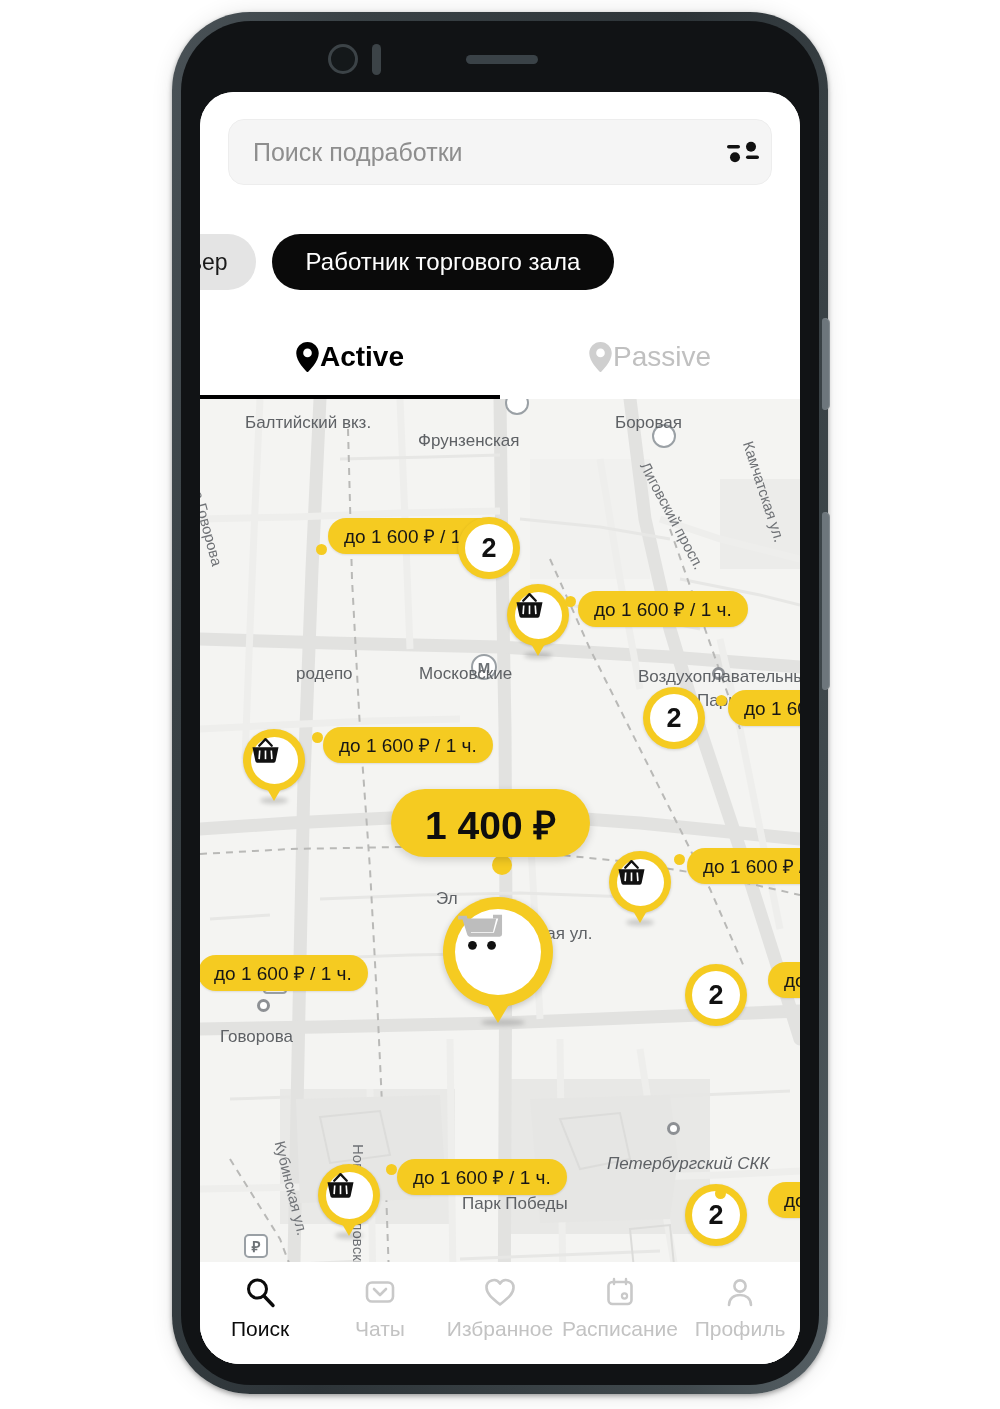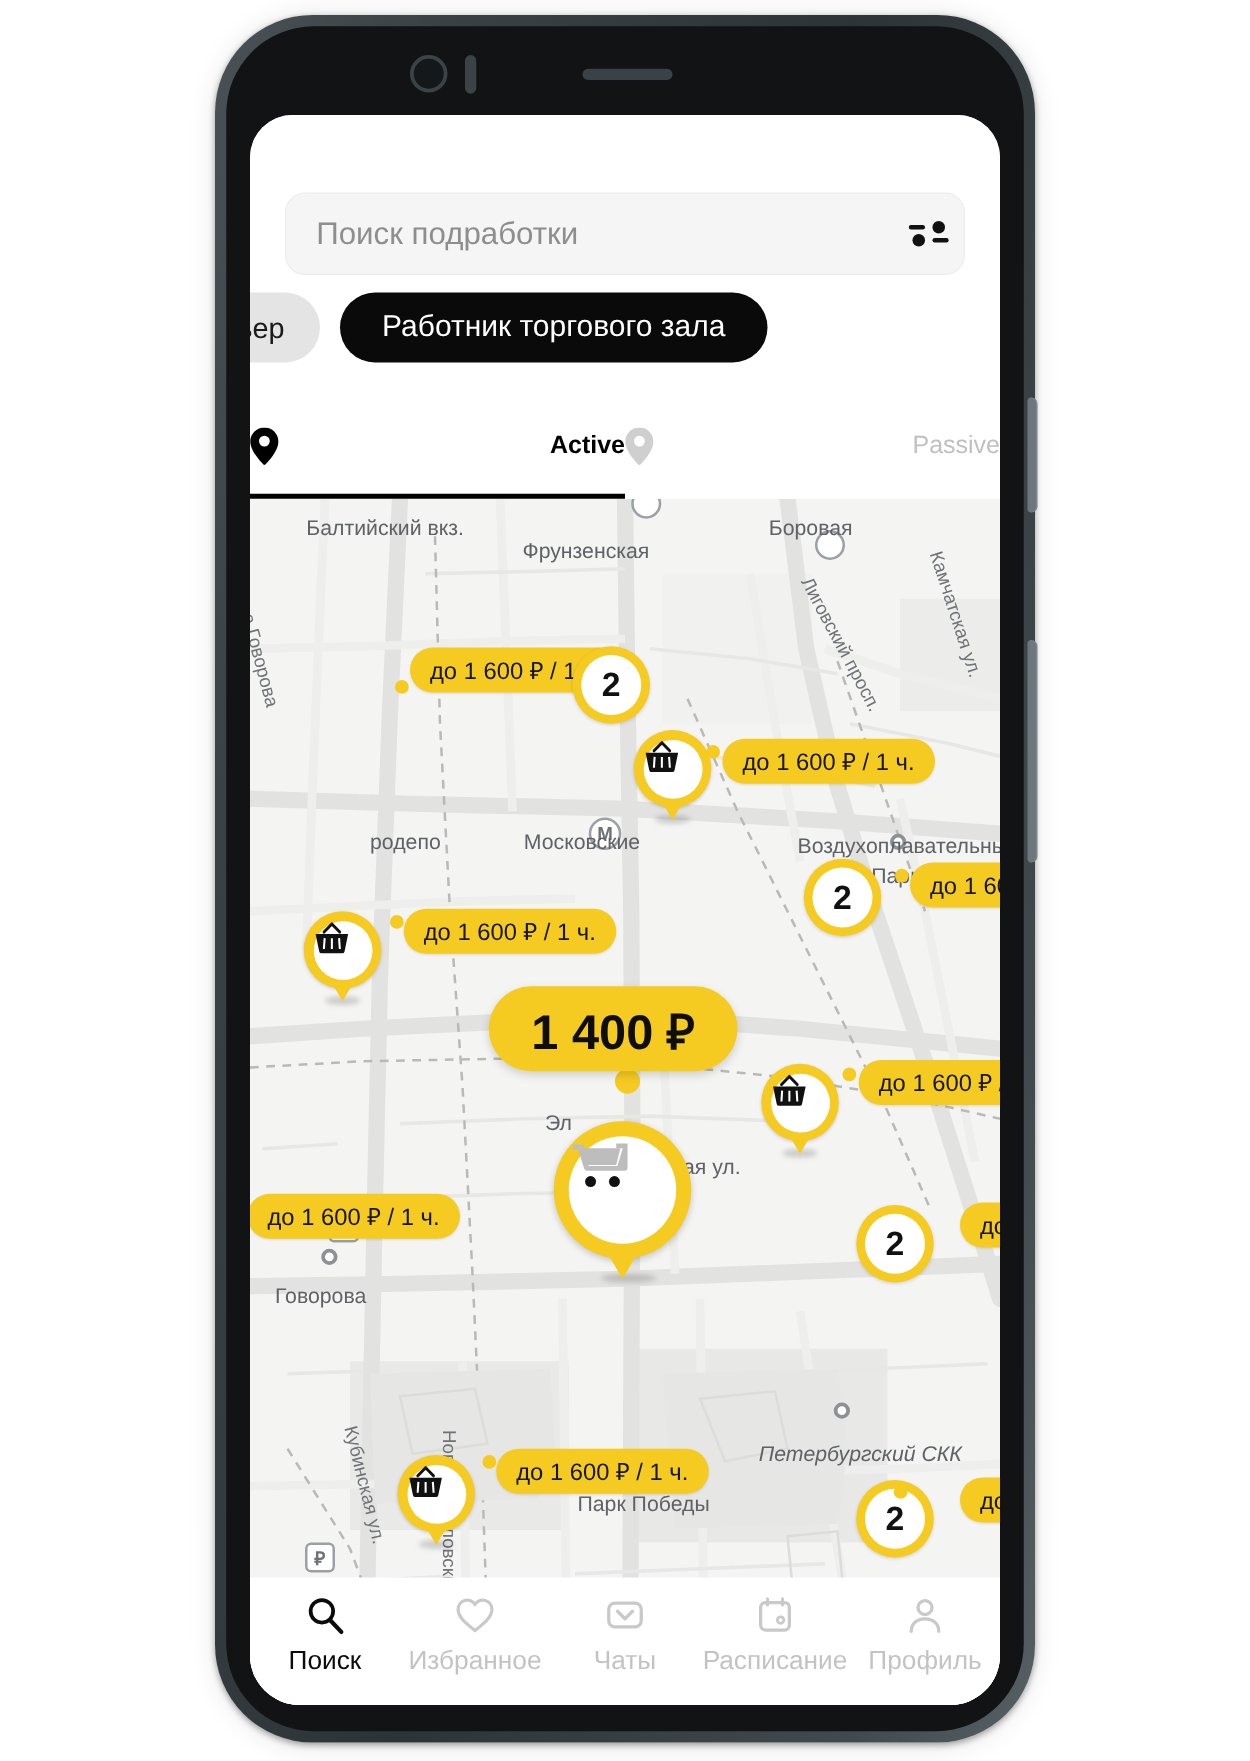--- a/index.html
+++ b/index.html
@@ -53,21 +53,21 @@
     position: absolute; left: 200px; top: 92px; width: 600px; height: 1272px;
     background: #ffffff; border-radius: 34px 34px 40px 40px; overflow: hidden;
   }
 
   
   .header { position: absolute; left:0; top:0; width: 600px; height: 307px; background:#fff; z-index: 6; }
 
   .search-bar {
     position: absolute; left: 28px; top: 27px; width: 544px; height: 66px;
     background: #f5f5f5; border: 1px solid #ededed; border-radius: 16px;
-    display: flex; align-items: center; padding: 0 12px 0 24px; margin-top: 35px;
+    display: flex; align-items: center; padding: 0 12px 0 24px;
   }
   .search-input {
     flex: 1; border: none; background: transparent; outline: none;
     font-family: "Liberation Sans", sans-serif; font-size: 25px; color: #111;
   }
   .search-input::placeholder { color: #8e8e8e; }
   .filter-icon { width: 32px; height: 28px; flex: 0 0 auto; }
 
   .chips {
     position: absolute; left: 0; top: 141px; width: 600px; height: 58px;
@@ -78,22 +78,22 @@
     padding: 0 28px; font-size: 23px; color: #1a1a1a; background: #e4e4e4; white-space: nowrap;
   }
   .chip.first { margin-left: -62px; }
   .chip.active { background: #0a0a0a; color: #fff; font-size: 24px; padding: 0 34px; }
 
   .tabs {
     position: absolute; left: 0; top: 222px; width: 600px; height: 85px;
     display: flex; border-bottom: 0;
   }
   .tab {
-    width: 300px; display: flex; align-items: center; justify-content: space-between; gap: 1px;
-    position: relative; font-size: 20px;
+    width: 300px; display: flex; align-items: center; justify-content: center; gap: 1px;
+    position: relative; font-size: 28px;
   }
   .tab .pin-ico { width: 23px; height: 30px; flex: 0 0 auto; }
   .tab.sel { color: #000; font-weight: bold; }
   .tab.unsel { color: #c0c0c0; }
   .tab.sel::after {
     content:""; position: absolute; left: 0; bottom: 0; width: 300px; height: 4px; background: #000;
   }
 
   
   .map {
@@ -463,30 +463,30 @@
     <div class="bottom-nav">
         <div class="nav-item sel">
           <span class="ico"><svg viewBox="0 0 32 32" width="32" height="32">
               <circle cx="13.5" cy="13" r="9" stroke="#0b0b0b" stroke-width="3" fill="none"></circle>
               <line x1="20" y1="20" x2="29" y2="29.5" stroke="#0b0b0b" stroke-width="3.4" stroke-linecap="round"></line>
             </svg></span>
           <span class="lbl">Поиск</span>
         </div>
         <div class="nav-item unsel">
           <span class="ico"><svg viewBox="0 0 32 32" width="32" height="32">
-              <path d="M16 28.5 C8 22 2.5 17.6 2.5 11.6 A7.3 7.3 0 0 1 16 7.6 A7.3 7.3 0 0 1 29.5 11.6 C29.5 17.6 24 22 16 28.5 z" stroke="#c9c9c9" stroke-width="2.6" fill="none" stroke-linejoin="round"></path>
-            </svg></span>
-          <span class="lbl">Избранное</span>
-        </div>
-        <div class="nav-item unsel">
-          <span class="ico"><svg viewBox="0 0 32 32" width="32" height="32">
               <rect x="3" y="6.5" width="26" height="19" rx="5" stroke="#c9c9c9" stroke-width="2.6" fill="none"></rect>
               <path d="M10 13 L16 19 L22 13" stroke="#c9c9c9" stroke-width="2.6" fill="none" stroke-linecap="round" stroke-linejoin="round"></path>
             </svg></span>
           <span class="lbl">Чаты</span>
+        </div>
+        <div class="nav-item unsel">
+          <span class="ico"><svg viewBox="0 0 32 32" width="32" height="32">
+              <path d="M16 28.5 C8 22 2.5 17.6 2.5 11.6 A7.3 7.3 0 0 1 16 7.6 A7.3 7.3 0 0 1 29.5 11.6 C29.5 17.6 24 22 16 28.5 z" stroke="#c9c9c9" stroke-width="2.6" fill="none" stroke-linejoin="round"></path>
+            </svg></span>
+          <span class="lbl">Избранное</span>
         </div>
         <div class="nav-item unsel">
           <span class="ico"><svg viewBox="0 0 32 32" width="32" height="32">
               <rect x="4.5" y="6" width="23" height="22" rx="4" stroke="#c9c9c9" stroke-width="2.6" fill="none"></rect>
               <line x1="10" y1="3" x2="10" y2="8" stroke="#c9c9c9" stroke-width="2.4" stroke-linecap="round"></line>
               <line x1="22" y1="3" x2="22" y2="8" stroke="#c9c9c9" stroke-width="2.4" stroke-linecap="round"></line>
               <circle cx="20.5" cy="20" r="2.6" stroke="#c9c9c9" stroke-width="2.2" fill="none"></circle>
             </svg></span>
           <span class="lbl">Расписание</span>
         </div>

